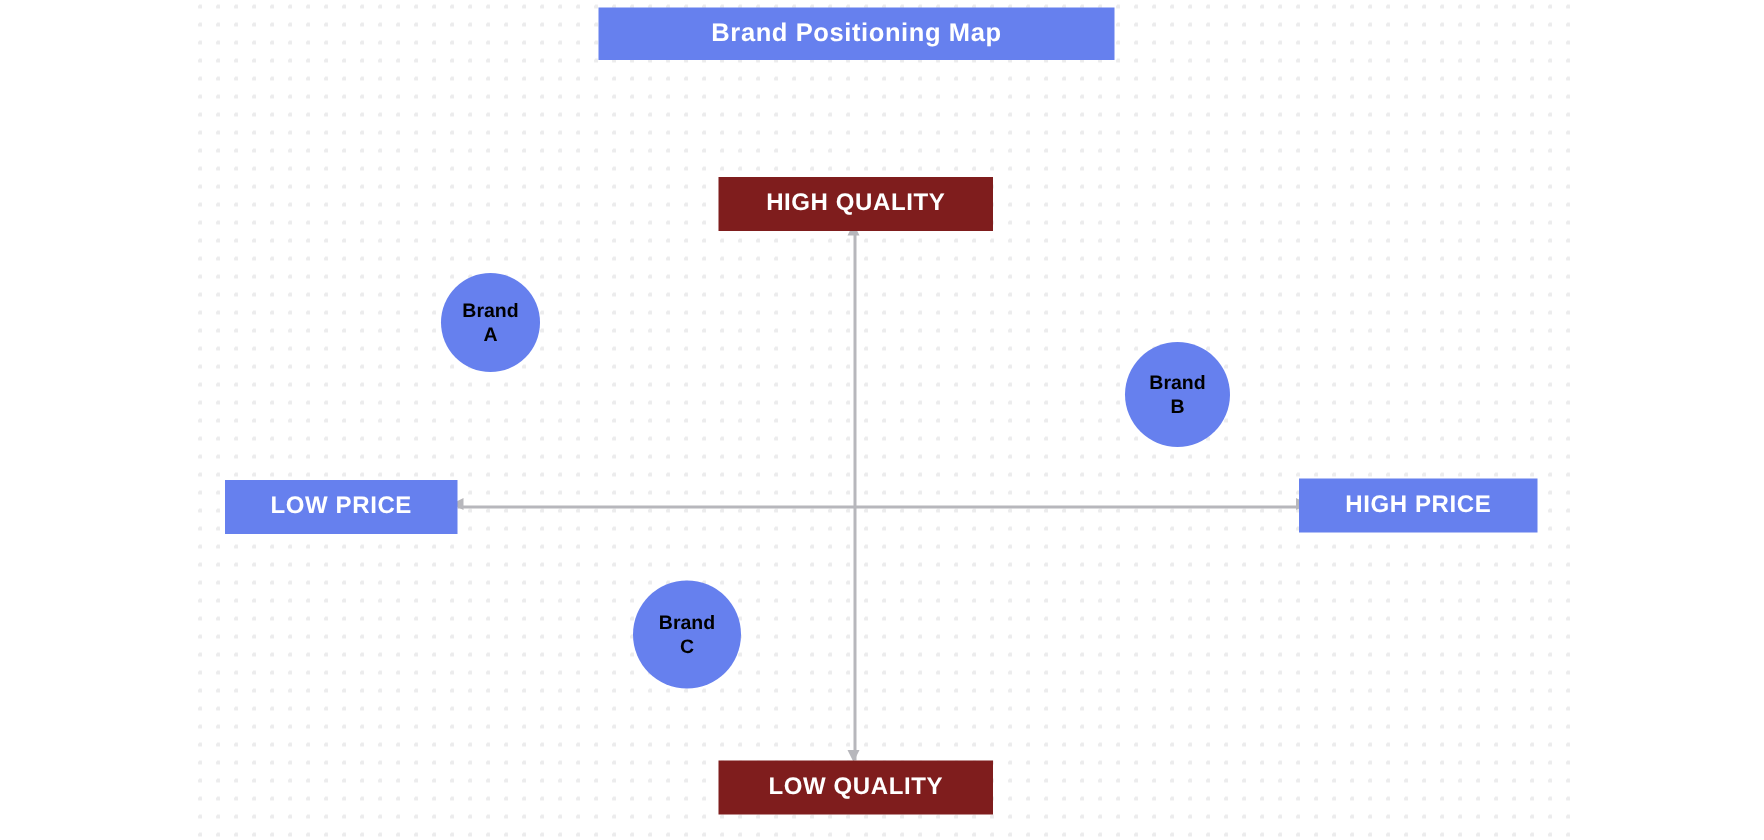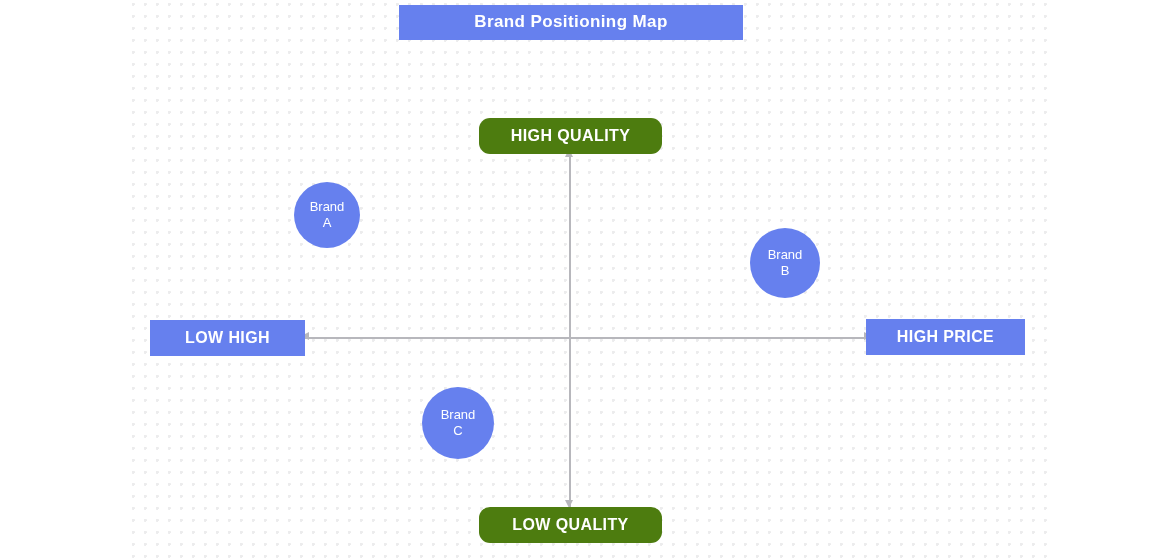--- a/index.html
+++ b/index.html
@@ -96,21 +96,21 @@
     align-items: center;
     justify-content: center;
     color: #ffffff;
     font-weight: bold;
     letter-spacing: 0.4px;
     box-sizing: border-box;
     text-align: center;
     line-height: 1.1;
   }
   .box-blue   { background: #6680ee; }
-  .box-orange { background: #4d7c0f; border-radius: 11px; }
+  .box-orange { background: #7f1d1d; }
 
   #title-box {
     left: 399px;
     top: 5px;
     width: 344px;
     height: 35px;
     font-size: 17px;
   }
   #label-high-quality {
     left: 479px;
@@ -139,22 +139,22 @@
     width: 159px;
     height: 36px;
     font-size: 16px;
   }
 
   
   .bubble {
     position: absolute;
     border-radius: 50%;
     background: #6680ee;
-    color: #ffffff;
-    font-weight: normal;
+    color: #000000;
+    font-weight: bold;
     font-size: 13px;
     display: flex;
     align-items: center;
     justify-content: center;
     text-align: center;
     line-height: 1.25;
     box-sizing: border-box;
     padding: 2px;
   }
   #bubble-brand-a {
@@ -181,21 +181,21 @@
   <div id="arrow-right" class="arrow"></div>
   <div id="arrow-up" class="arrow"></div>
   <div id="arrow-down" class="arrow"></div>
 
   <div id="title-box" class="box box-blue">Brand Positioning Map</div>
 
   <div id="label-high-quality" class="box box-orange">HIGH QUALITY</div>
 
   <div id="label-low-quality" class="box box-orange">LOW QUALITY</div>
 
-  <div id="label-low-price" class="box box-blue">LOW HIGH</div>
+  <div id="label-low-price" class="box box-blue">LOW PRICE</div>
 
   <div id="label-high-price" class="box box-blue">HIGH PRICE</div>
 
   <div id="bubble-brand-a" class="bubble">
     <span>
       <span>Brand</span><br>
       <span>A</span>
     </span>
   </div>
 

